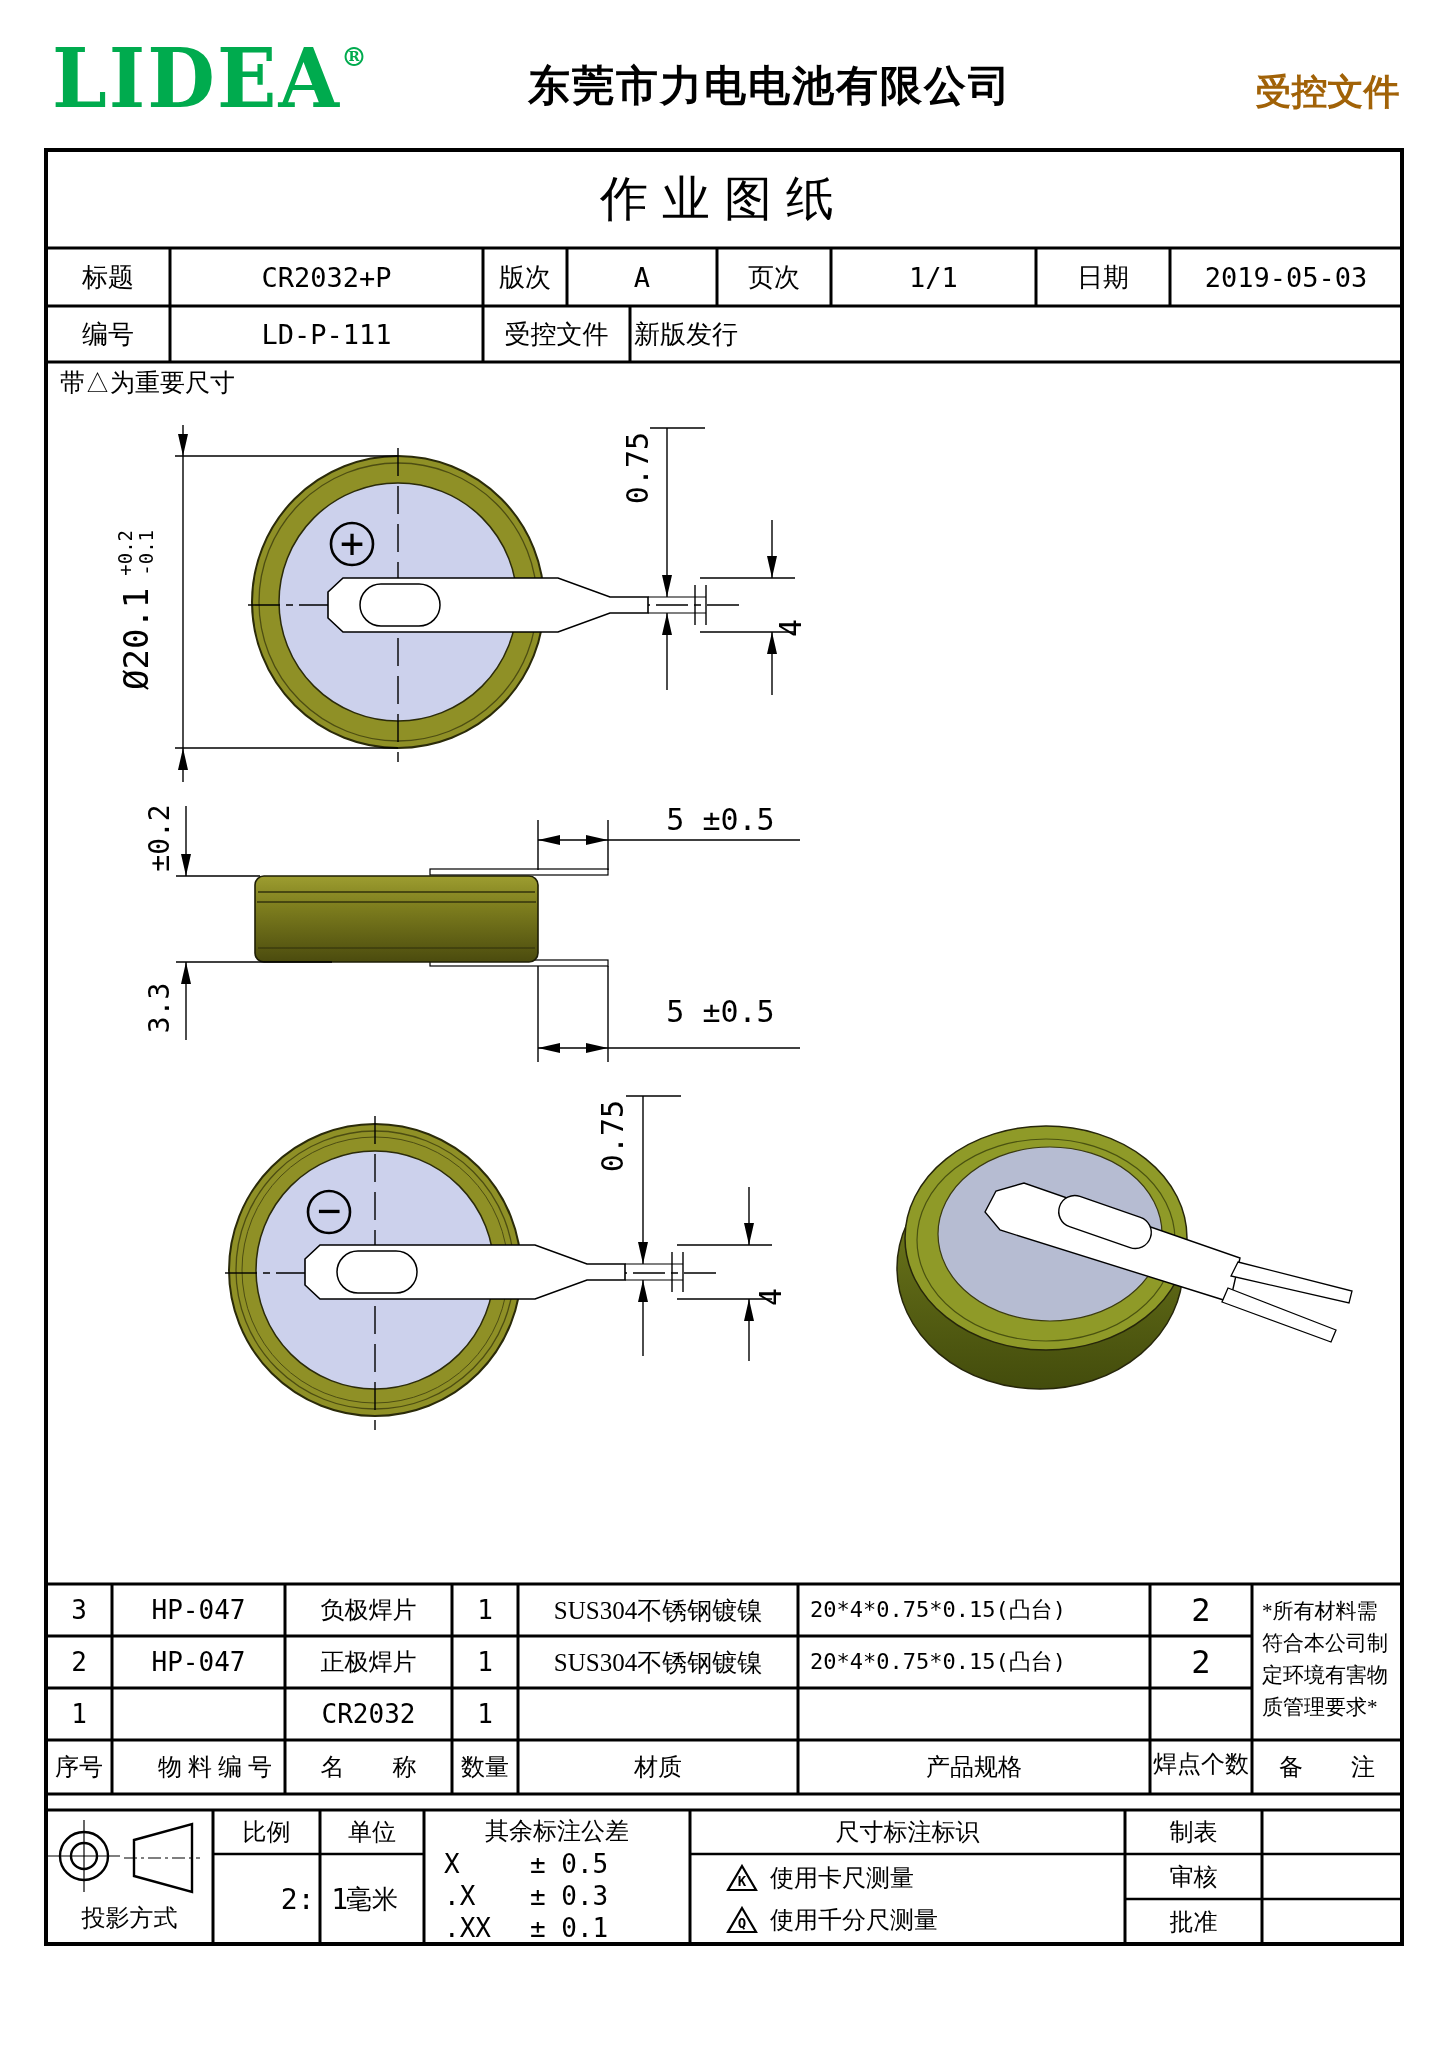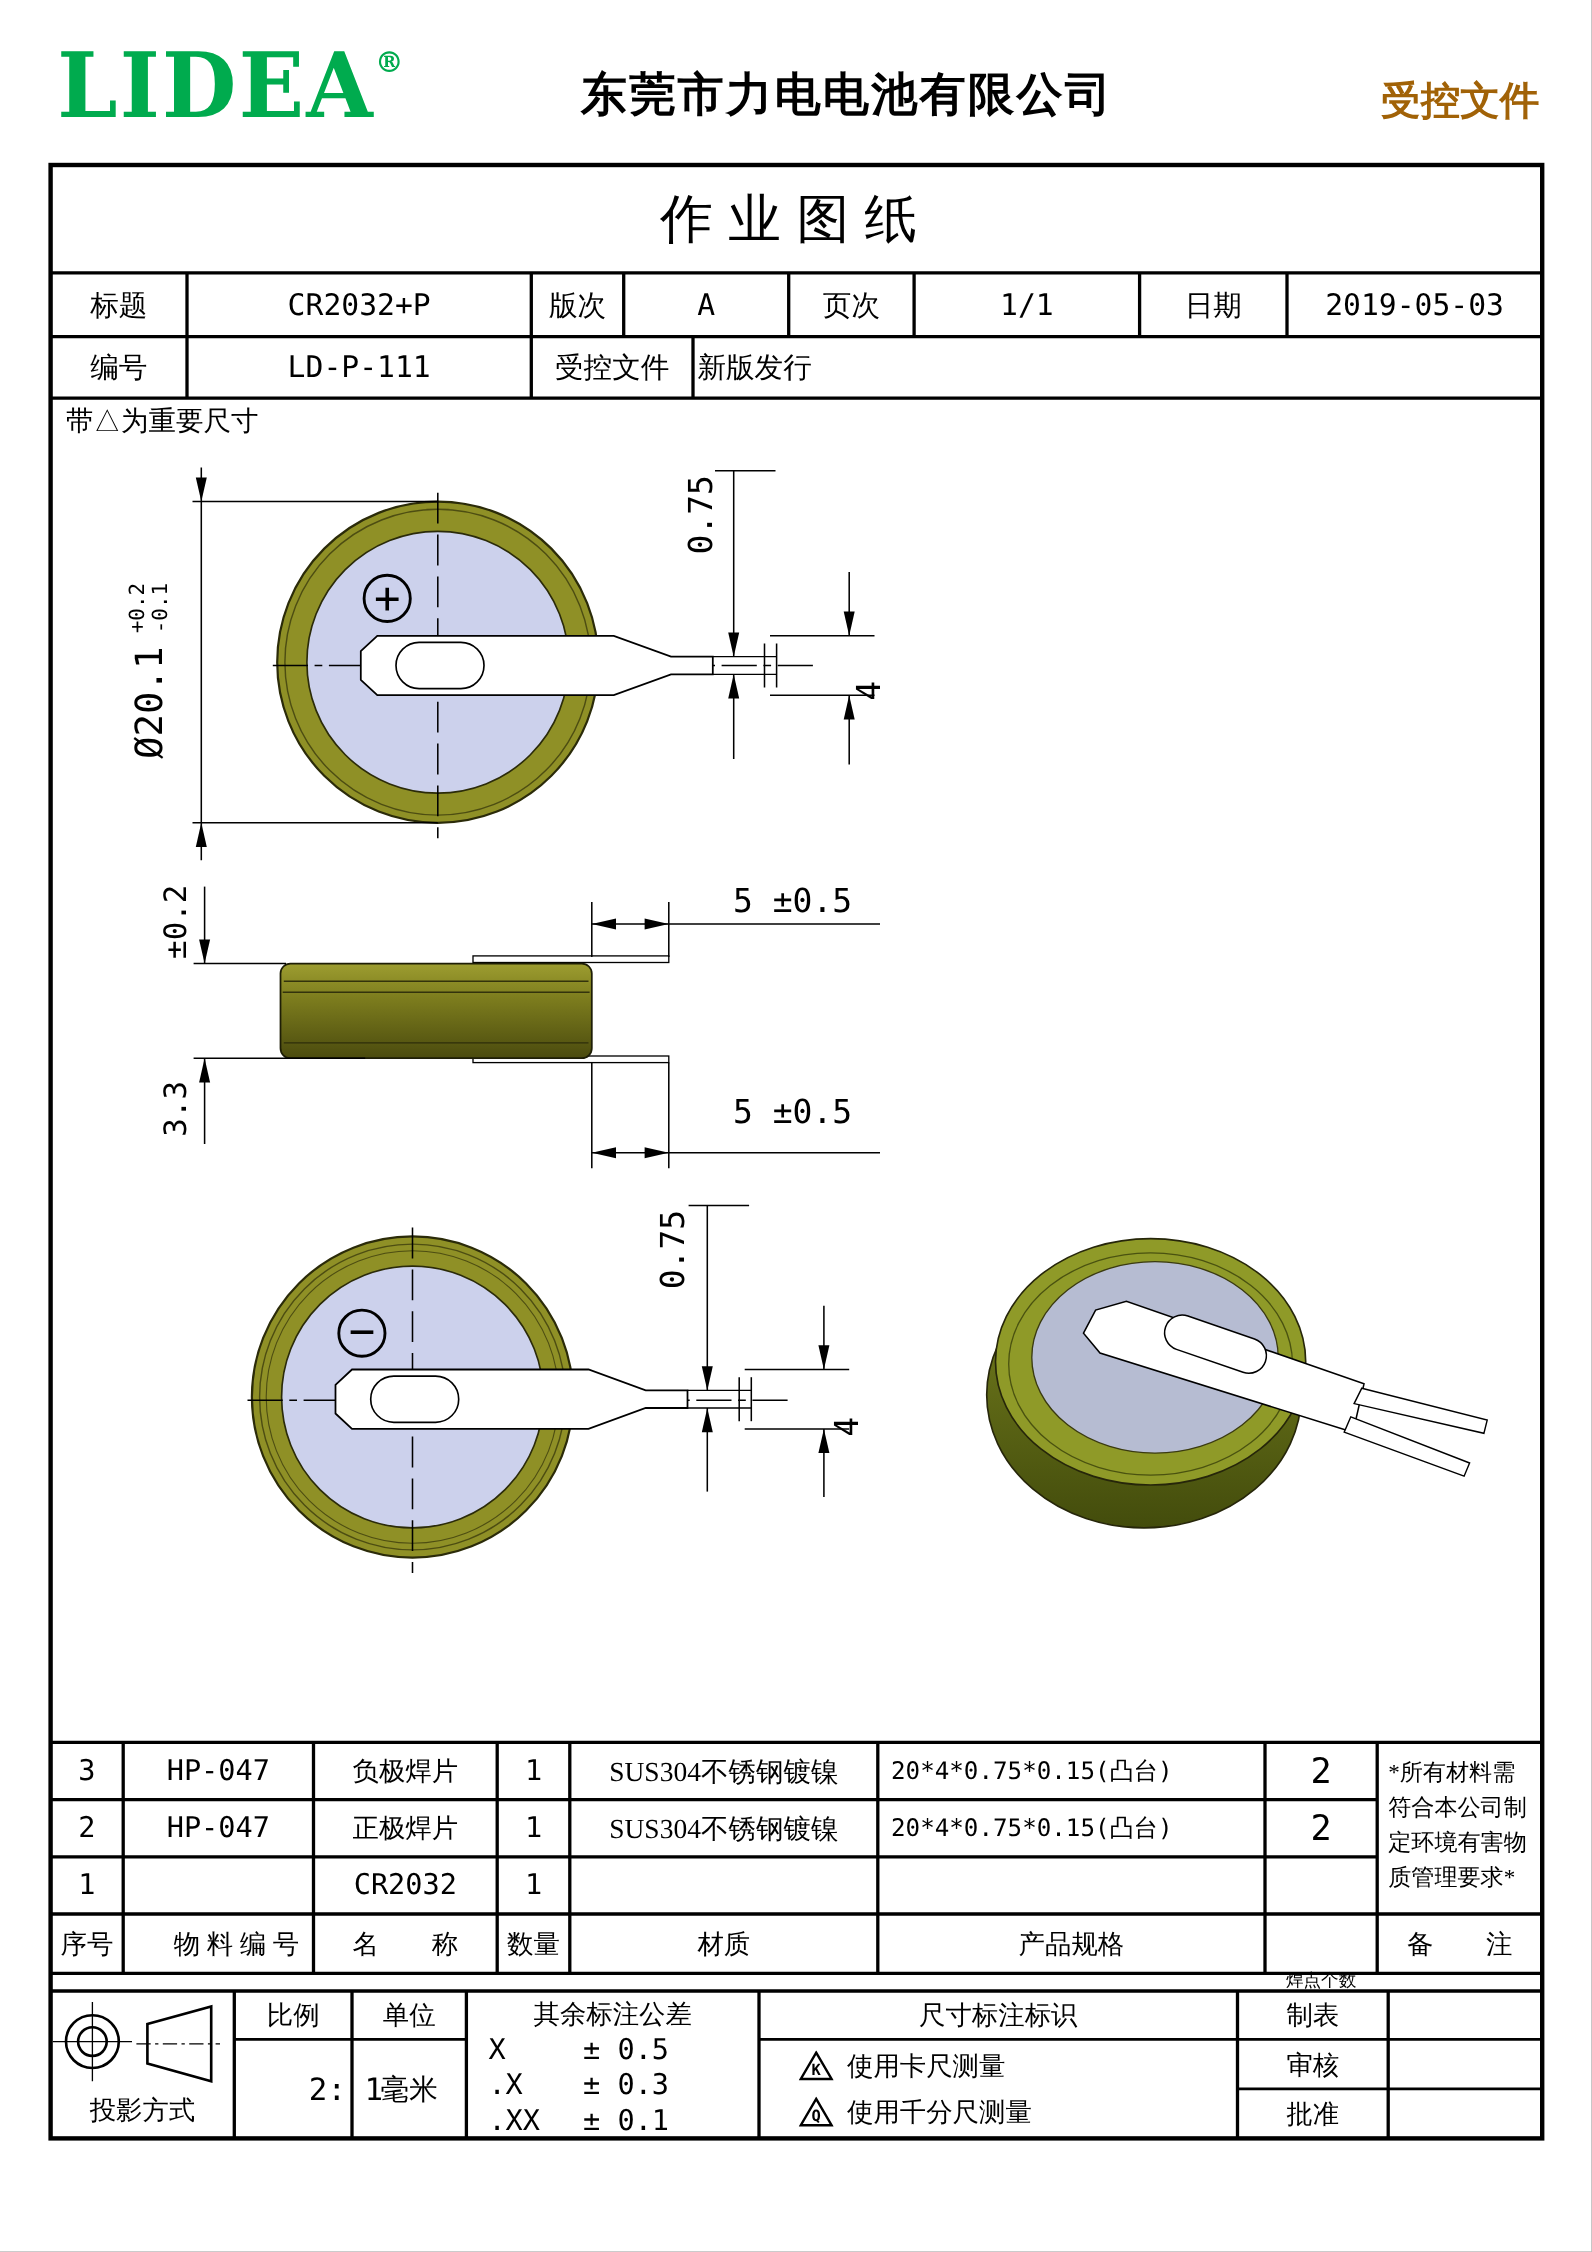--- a/index.html
+++ b/index.html
@@ -268,21 +268,21 @@
   <div class="cell mono" style="left:46px;top:1688px;width:66px;height:52px;font-size:26px;">1</div>
   <div class="cell mono" style="left:285px;top:1688px;width:167px;height:52px;font-size:26px;">CR2032</div>
   <div class="cell mono" style="left:452px;top:1688px;width:66px;height:52px;font-size:26px;">1</div>
 
   <div class="cell" style="left:46px;top:1740px;width:66px;height:54px;font-size:24px;">序号</div>
   <div class="cell" style="left:112px;top:1740px;width:206px;height:54px;font-size:24px;">物 料 编 号</div>
   <div class="cell" style="left:285px;top:1740px;width:167px;height:54px;font-size:24px;">名　　称</div>
   <div class="cell" style="left:452px;top:1740px;width:66px;height:54px;font-size:24px;">数量</div>
   <div class="cell" style="left:798px;top:1740px;width:352px;height:54px;font-size:24px;">产品规格</div>
   <div class="cell" style="left:518px;top:1740px;width:280px;height:54px;font-size:24px;">材质</div>
-  <div class="cell" style="left:1150px;top:1776px;width:102px;height:48px;font-size:16px;">焊点个数</div>
+  <div class="cell" style="left:1150px;top:1740px;width:102px;height:48px;font-size:24px;">焊点个数</div>
   <div class="cell" style="left:1252px;top:1740px;width:150px;height:54px;font-size:24px;">备　　注</div>
 
   <div class="remark">*所有材料需符合本公司制定环境有害物质管理要求*</div>
 
   <div class="cell" style="left:46px;top:1896px;width:167px;height:44px;font-size:24px;">投影方式</div>
   <div class="cell" style="left:213px;top:1810px;width:107px;height:44px;font-size:24px;">比例</div>
   <div class="cell" style="left:320px;top:1810px;width:104px;height:44px;font-size:24px;">单位</div>
   <div class="cell mono" style="left:213px;top:1854px;width:107px;height:90px;font-size:28px;margin-left:48px;">2: 1</div>
   <div class="cell" style="left:320px;top:1854px;width:104px;height:90px;font-size:26px;">毫米</div>
 

